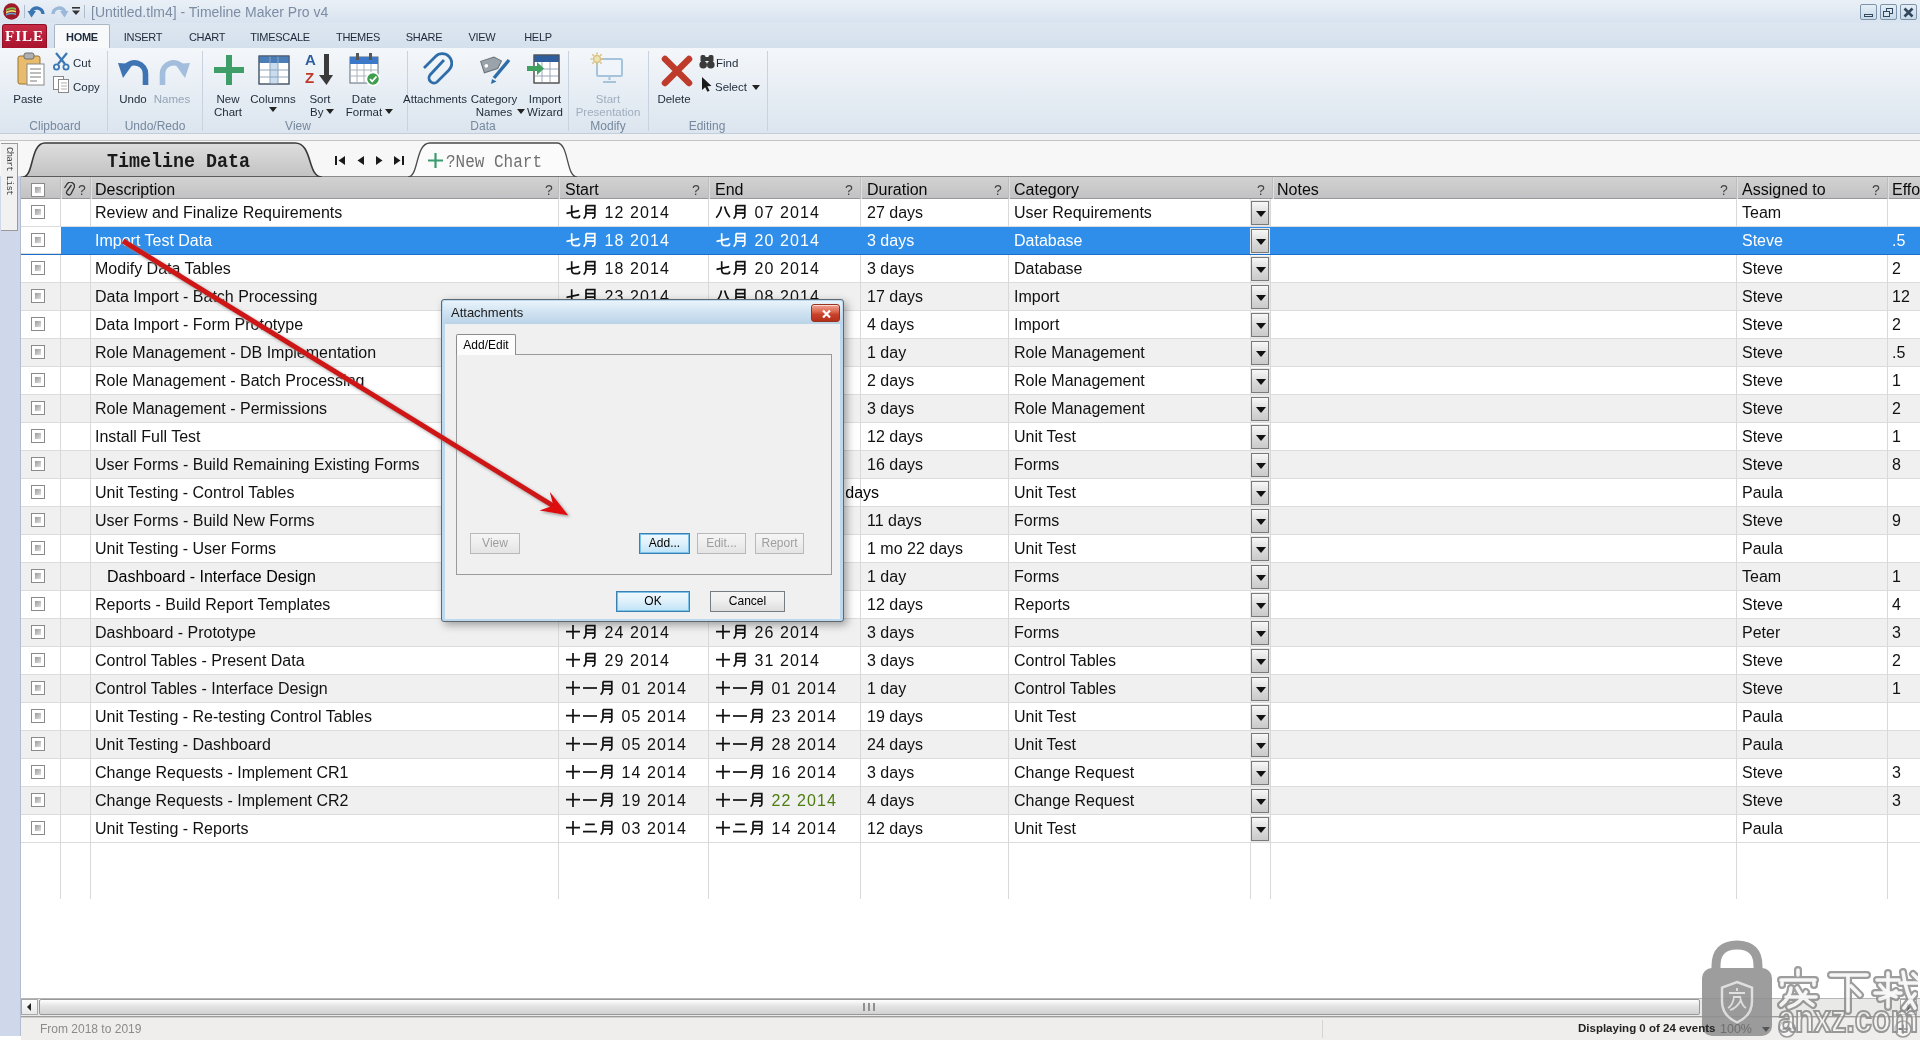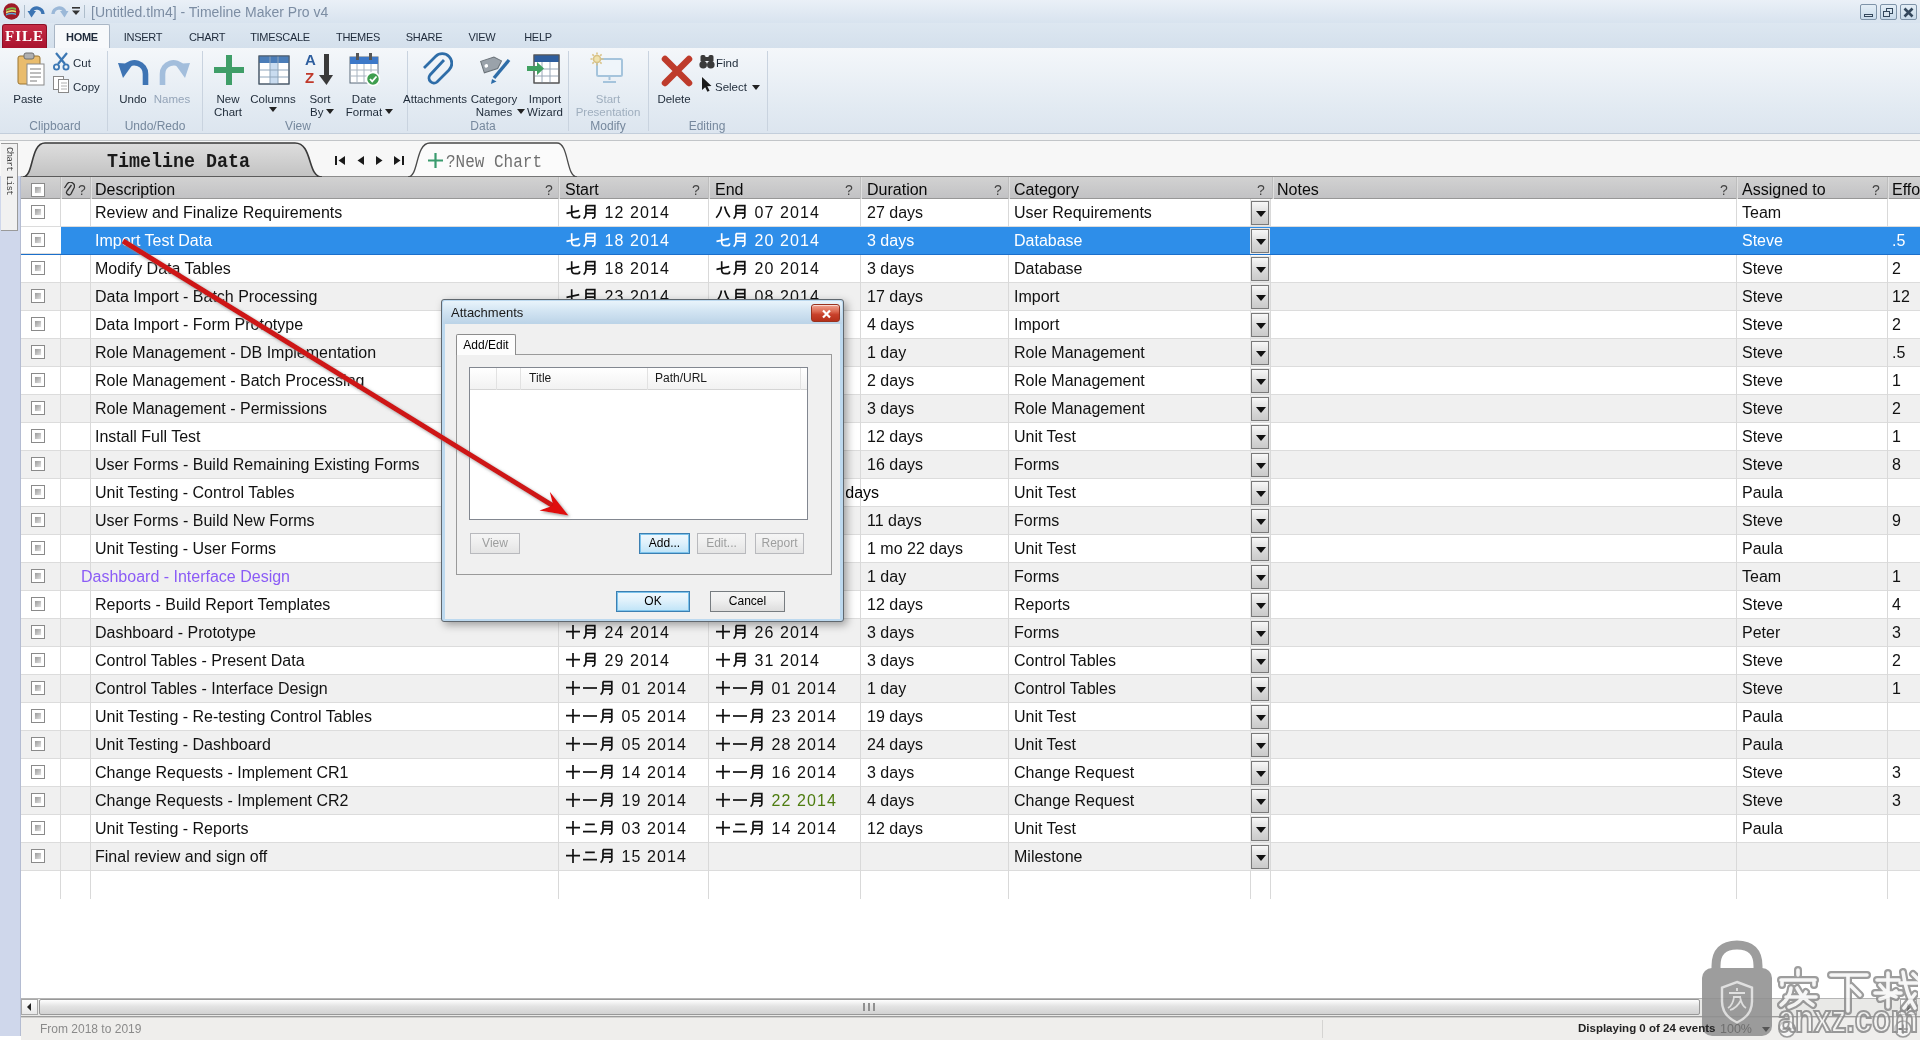--- a/index.html
+++ b/index.html
@@ -509,21 +509,21 @@
       <div class="ab ct" style="left:993px;color:#111111">Unit Test</div>
       <div class="dd" style="position:absolute">
         <div class="dda"></div>
       </div>
       <div class="ab ct" style="left:1721px;color:#111111">Paula</div>
     </div>
     <div class="ab row rg" style="top:563px">
       <div class="ab cb" style="left:10px;top:6px">
         <div class="cbi"></div>
       </div>
-      <div class="ab ct" style="left:60px;color:#8b5cf6">Dashboard - Interface Design</div>
+      <div class="ab ct" style="left:86px;color:#000000">Dashboard - Interface Design</div>
       <div class="ab ct" style="left:846px;color:#111111">1 day</div>
       <div class="ab ct" style="left:993px;color:#111111">Forms</div>
       <div class="dd" style="position:absolute">
         <div class="dda"></div>
       </div>
       <div class="ab ct" style="left:1721px;color:#111111">Team</div>
       <div class="ab ct" style="left:1871px;color:#111111">1</div>
     </div>
     <div class="ab row rw" style="top:591px">
       <div class="ab cb" style="left:10px;top:6px">
@@ -707,35 +707,20 @@
           <use href="#g10" x="0" y="0"></use>
           <use href="#g2" x="17" y="0"></use>
           <use href="#gyue" x="34" y="0"></use>
         </svg><span class="dt" style="color:#111111">&nbsp;14 2014</span></div>
       <div class="ab ct" style="left:846px;color:#111111">12 days</div>
       <div class="ab ct" style="left:993px;color:#111111">Unit Test</div>
       <div class="dd" style="position:absolute">
         <div class="dda"></div>
       </div>
       <div class="ab ct" style="left:1721px;color:#111111">Paula</div>
-    </div>
-    <div class="ab row rg" style="top:843px">
-      <div class="ab cb" style="left:10px;top:6px">
-        <div class="cbi"></div>
-      </div>
-      <div class="ab ct" style="left:74px;color:#111111">Final review and sign off</div>
-      <div class="ab ct" style="left:544px"><svg class="mg" width="51" height="16" viewBox="0 0 51 16" style="stroke:#111111">
-          <use href="#g10" x="0" y="0"></use>
-          <use href="#g2" x="17" y="0"></use>
-          <use href="#gyue" x="34" y="0"></use>
-        </svg><span class="dt" style="color:#111111">&nbsp;15 2014</span></div>
-      <div class="ab ct" style="left:993px;color:#111111">Milestone</div>
-      <div class="dd" style="position:absolute">
-        <div class="dda"></div>
-      </div>
     </div>
     <div class="ab vline" style="left:60px"></div>
     <div class="ab vline" style="left:90px"></div>
     <div class="ab vline" style="left:558px"></div>
     <div class="ab vline" style="left:708px"></div>
     <div class="ab vline" style="left:860px"></div>
     <div class="ab vline" style="left:1008px"></div>
     <div class="ab vline" style="left:1250px"></div>
     <div class="ab vline" style="left:1270px"></div>
     <div class="ab vline" style="left:1736px"></div>
@@ -768,29 +753,20 @@
         <div style="position:absolute;left:8px;top:4px;font-size:13px;color:#1A1A1A">Attachments</div>
         <div style="position:absolute;left:368px;top:3px;width:29px;height:18px;border:1px solid #99321E;border-radius:3px;background:linear-gradient(#F0A492,#DC6951 40%,#C8402A 60%,#B5301A);box-shadow:inset 0 1px 0 rgba(255,255,255,0.6)">
 <svg style="position:absolute;left:9px;top:4px" width="11" height="10" viewBox="0 0 11 10">
             <path d="M2,1.5 L9,8.5 M9,1.5 L2,8.5" stroke="#FFF" stroke-width="2.2"></path>
           </svg>
         </div>
       </div>
       <div id="dlgbody">
         <div style="position:absolute;left:11px;top:10px;width:60px;height:21px;background:#FDFDFD;border:1px solid #8C8C8C;border-bottom:none;border-radius:2px 2px 0 0;font-size:12px;text-align:center;line-height:20px;z-index:2">Add/Edit</div>
         <div style="position:absolute;left:11px;top:30px;width:376px;height:221px;background:#F0F0F0;border:1px solid #9A9A9A;z-index:1"></div>
-        <div style="position:absolute;left:24px;top:43px;width:339px;height:153px;background:#FFF;border:1px solid #828790;z-index:2">
-          <div style="position:absolute;left:0;top:0;width:337px;height:22px;background:linear-gradient(#FFFFFF,#F2F2F2);border-bottom:1px solid #D5D5D5"></div>
-          <div style="position:absolute;left:26px;top:0;width:1px;height:22px;background:#E2E2E2"></div>
-          <div style="position:absolute;left:50px;top:0;width:1px;height:22px;background:#E2E2E2"></div>
-          <div style="position:absolute;left:177px;top:0;width:1px;height:22px;background:#E2E2E2"></div>
-          <div style="position:absolute;left:330px;top:0;width:1px;height:22px;background:#E2E2E2"></div>
-          <div style="position:absolute;left:59px;top:3px;font-size:12px;color:#1A1A1A">Title</div>
-          <div style="position:absolute;left:185px;top:3px;font-size:12px;color:#1A1A1A">Path/URL</div>
-        </div>
         <div class="dbtn dbtn-dis" style="left:25px;top:209px;width:50px">View</div>
         <div class="dbtn dbtn-foc" style="left:194px;top:209px;width:51px">Add...</div>
         <div class="dbtn dbtn-dis" style="left:252px;top:209px;width:49px">Edit...</div>
         <div class="dbtn dbtn-dis" style="left:310px;top:209px;width:49px">Report</div>
         <div class="dbtn dbtn-foc" style="left:171px;top:267px;width:74px">OK</div>
         <div class="dbtn dbtn-nrm" style="left:265px;top:267px;width:75px">Cancel</div>
       </div>
     </div>
     <svg class="ab" style="left:0;top:0;z-index:12;pointer-events:none" width="1920" height="1040" viewBox="0 0 1920 1040">
 <defs>

